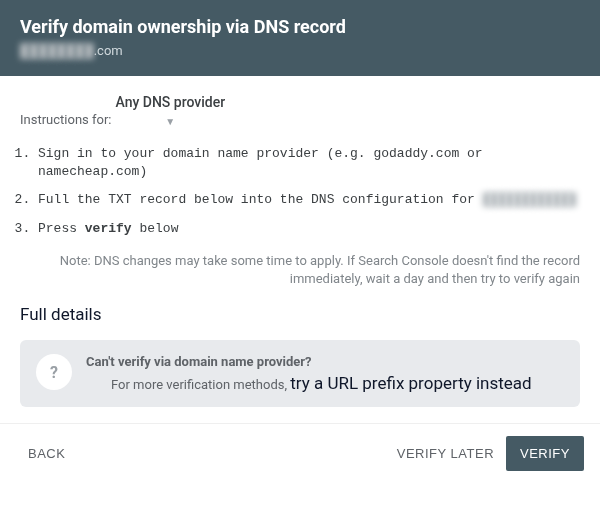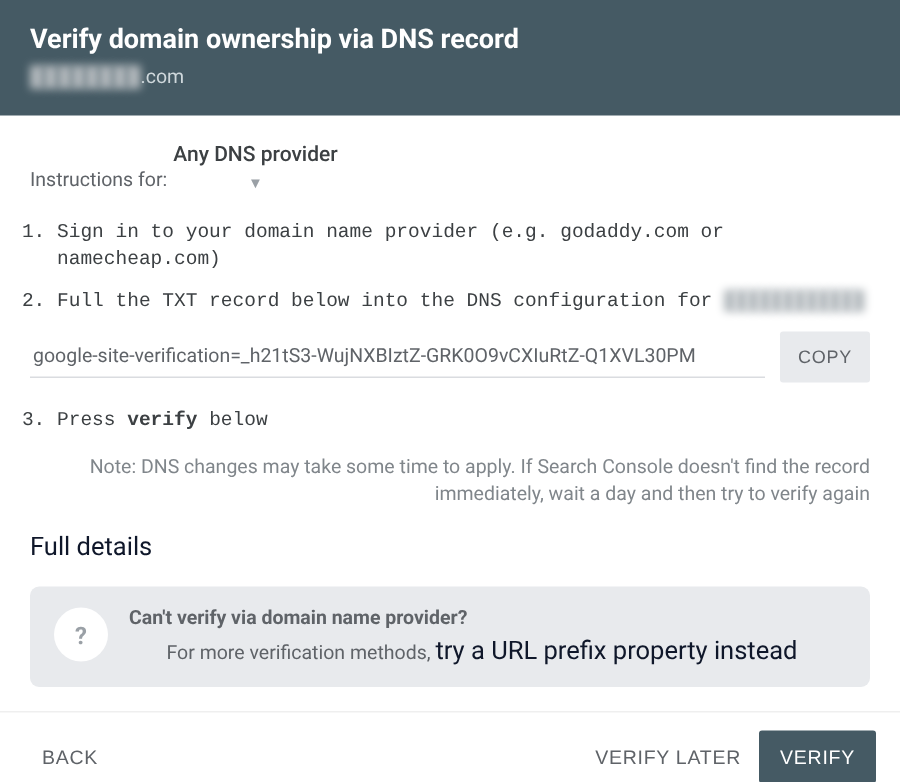--- a/index.html
+++ b/index.html
@@ -140,24 +140,20 @@
     </span>
   </div>
 
   <ol class="steps">
     <li>Sign in to your domain name provider (e.g. godaddy.com or namecheap.com)</li>
     <li>
       <span>Full the TXT record below into the DNS configuration for </span><span class="blur">████████████</span>
     </li>
   </ol>
 
-  <div class="txt-row">
-    <input class="txt-input" readonly="" value="google-site-verification=_h21tS3-WujNXBIztZ-GRK0O9vCXIuRtZ-Q1XVL30PM" style="">
-    <button class="copy-btn">COPY</button>
-  </div>
 
   <ol class="steps" start="3">
     <li>
       <span>Press </span><b>verify</b><span> below</span>
     </li>
   </ol>
 
   <div class="note">Note: DNS changes may take some time to apply. If Search Console doesn't find the record immediately, wait a day and then try to verify again</div>
 
   <a class="link full-details">Full details</a>

